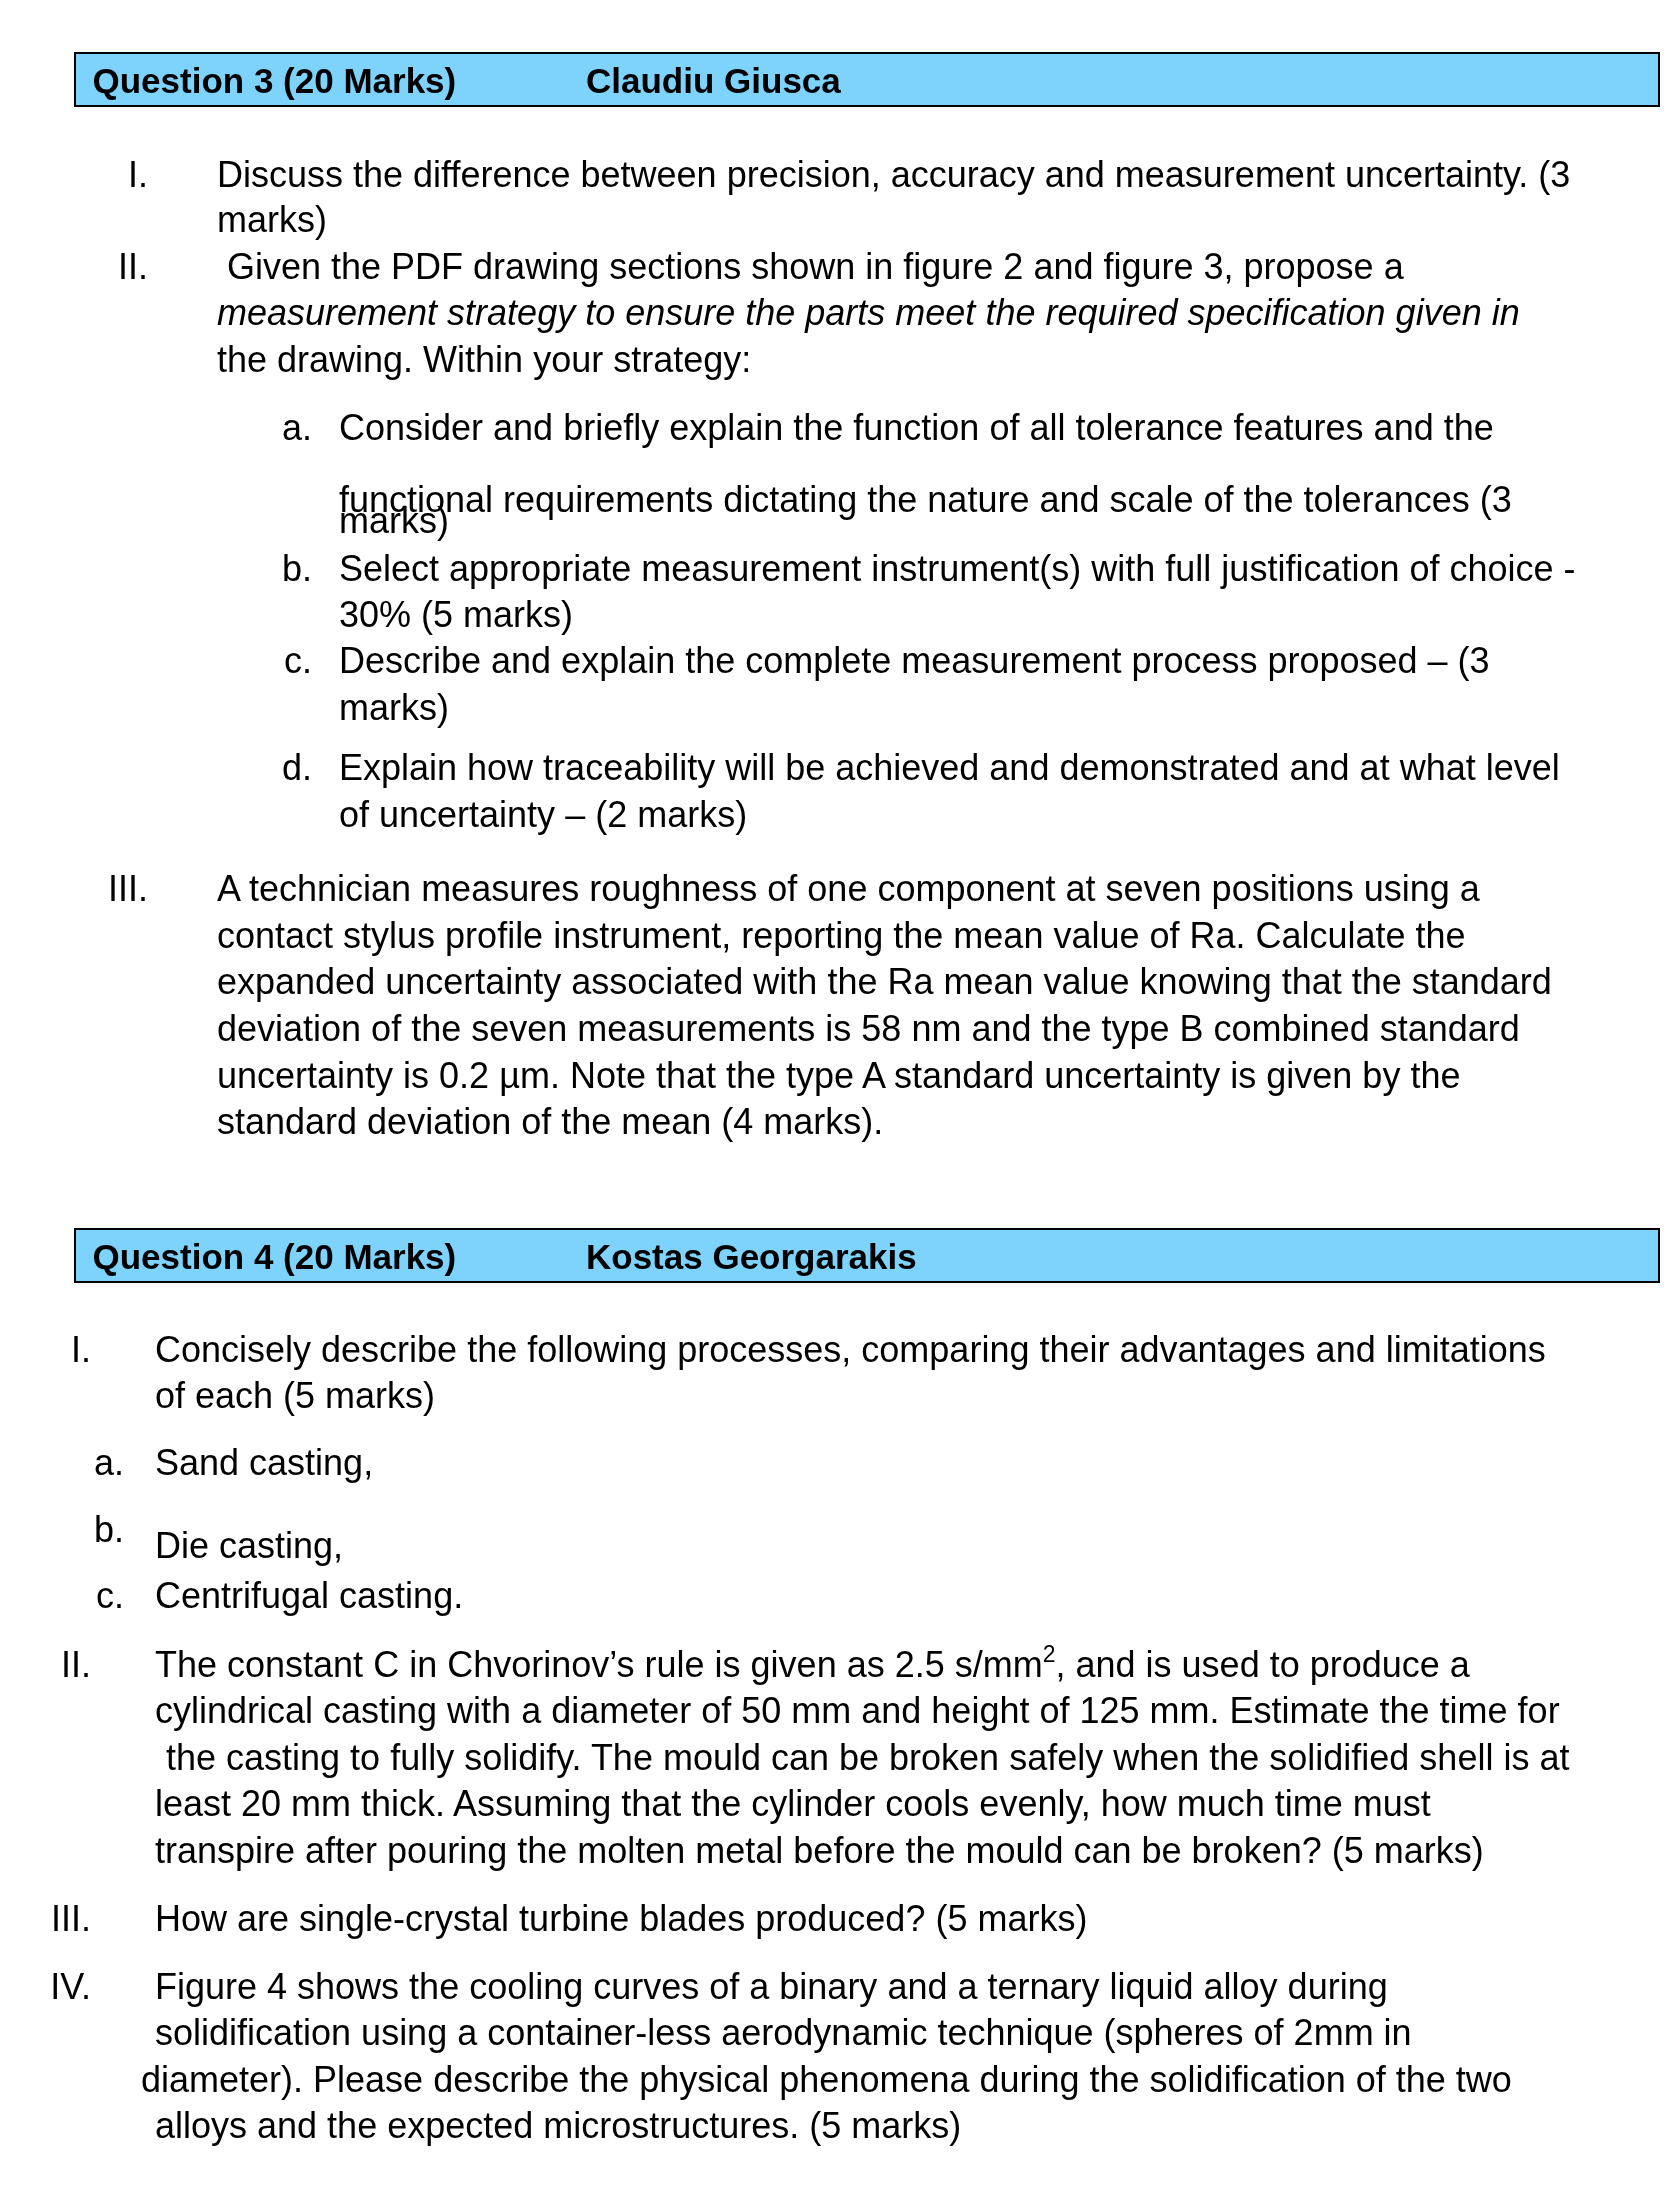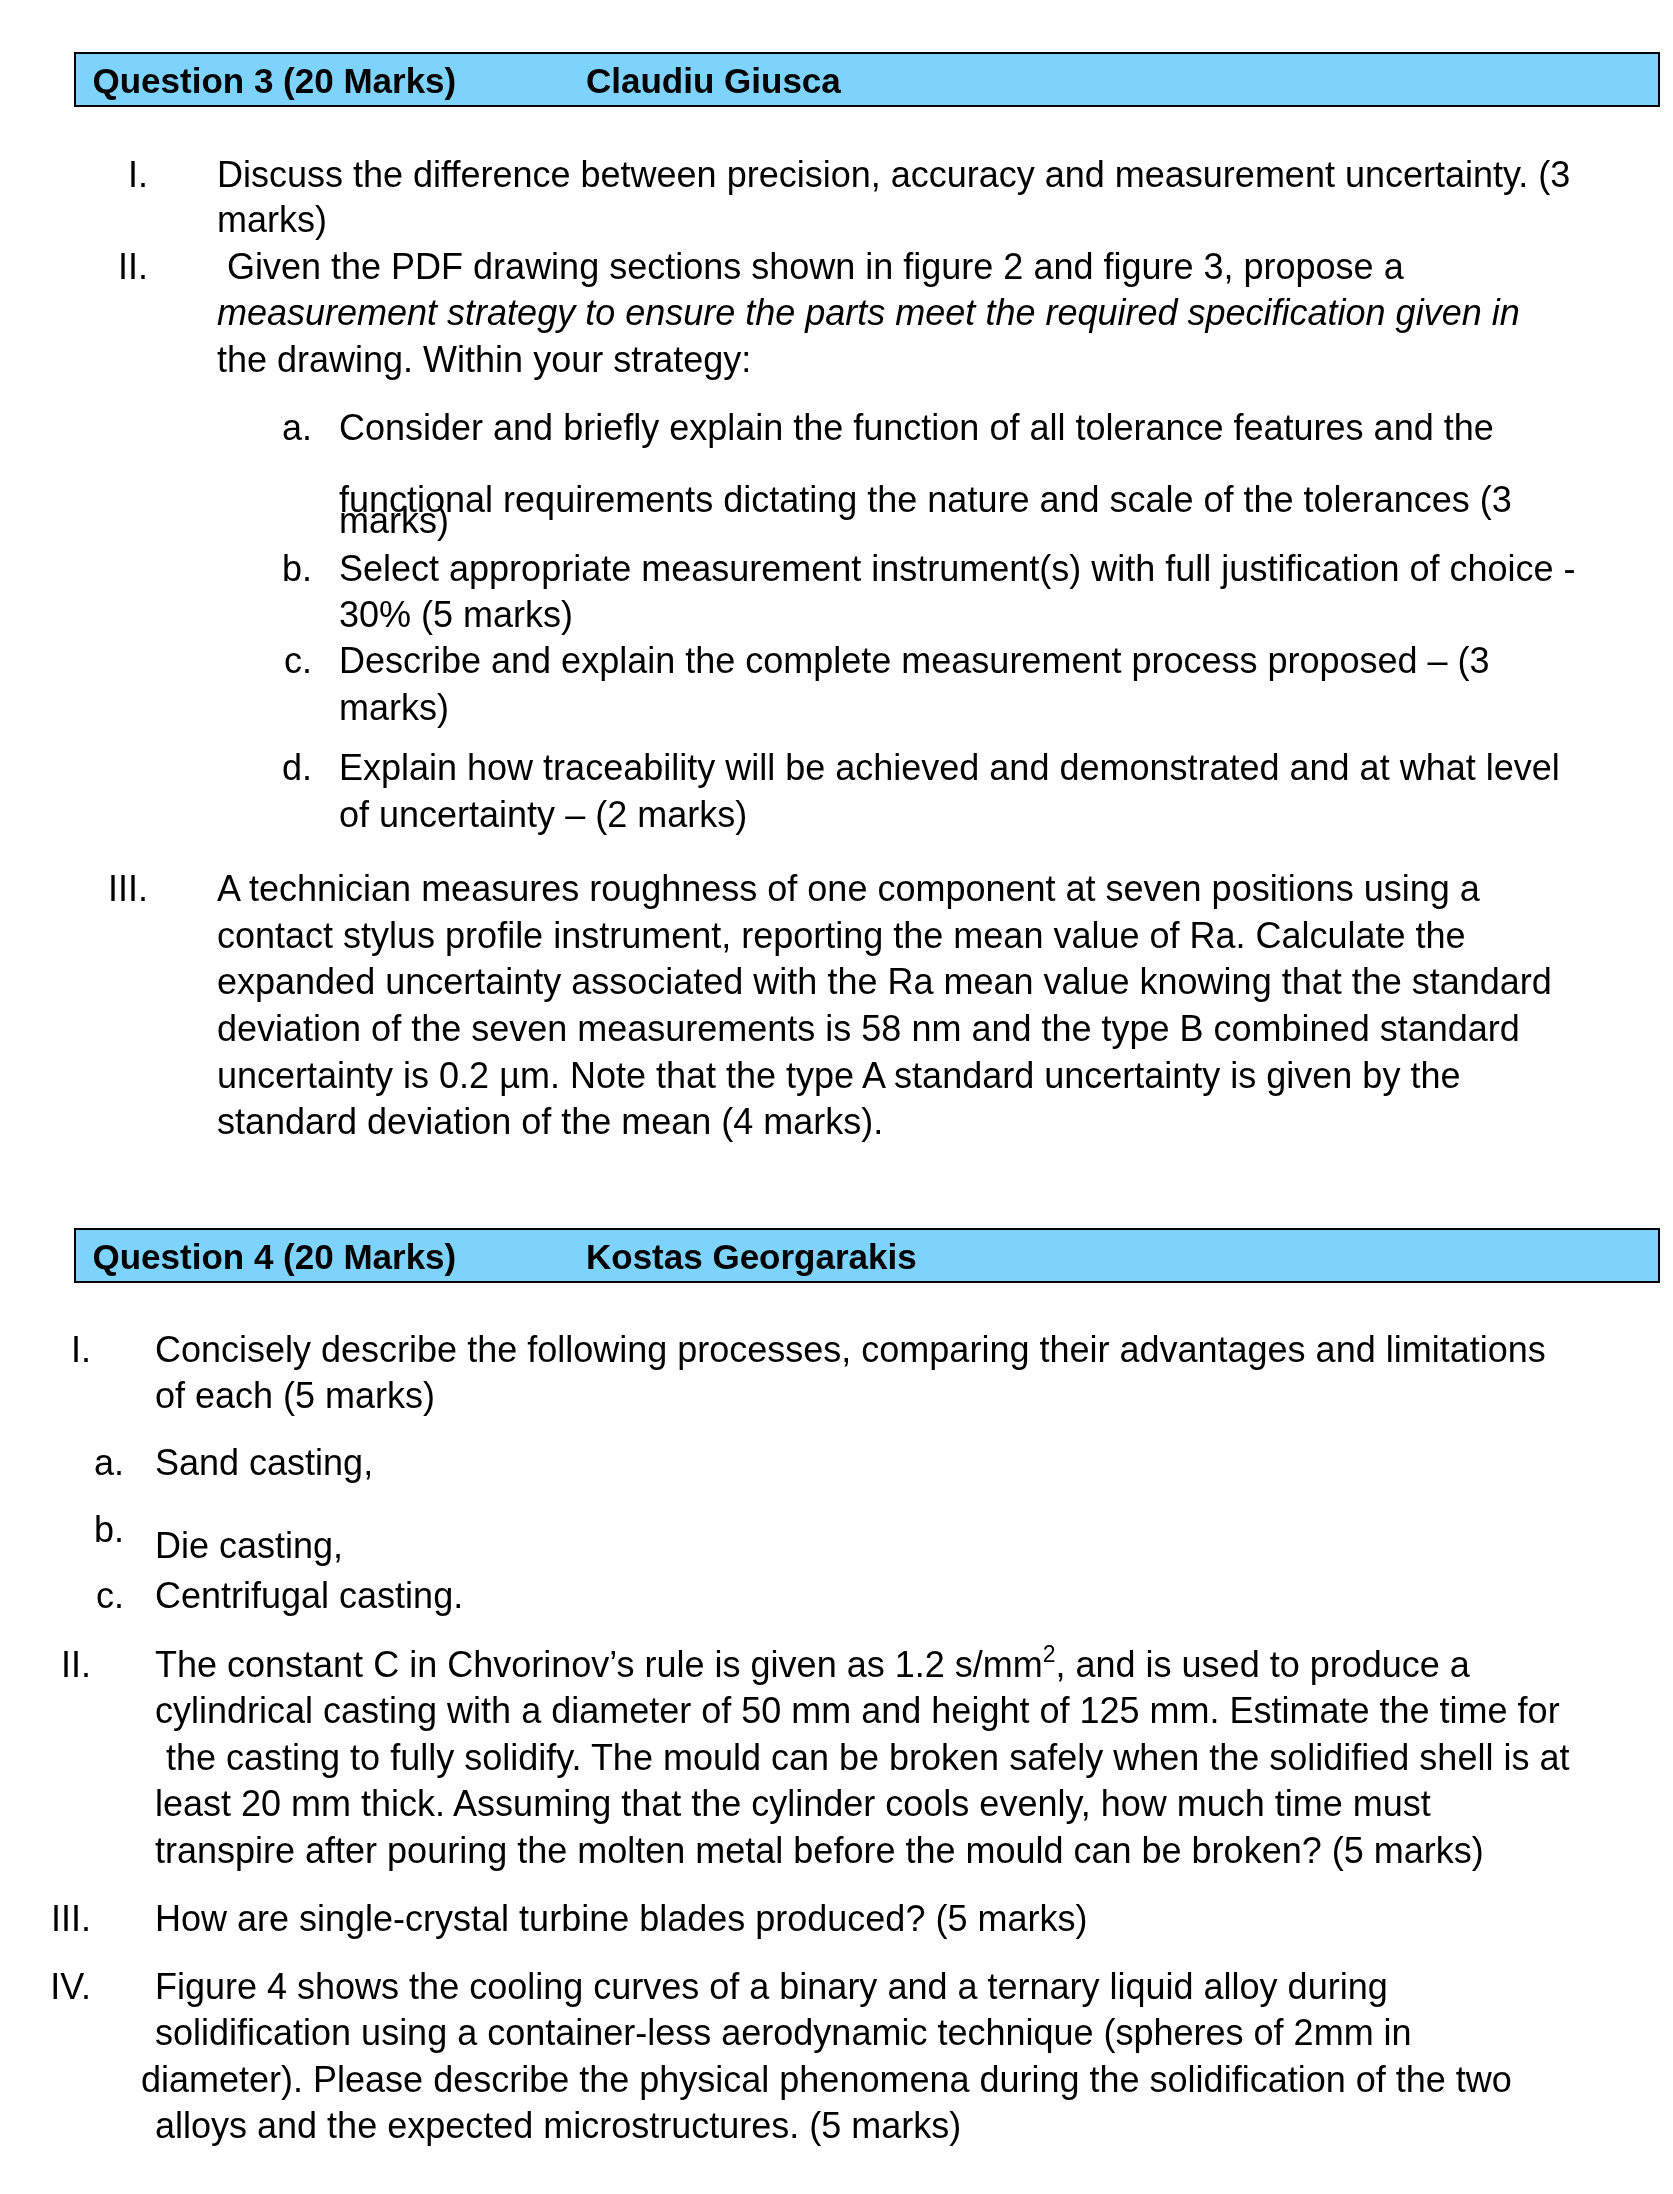--- a/index.html
+++ b/index.html
@@ -64,21 +64,21 @@
 <div class="ln" style="left:155px;top:1374px;">of each (5 marks)</div>
 
 <div class="num" style="left:66px;width:58px;top:1441px;">a.</div>
 <div class="ln" style="left:155px;top:1441px;">Sand casting,</div>
 <div class="num" style="left:66px;width:58px;top:1508px;">b.</div>
 <div class="ln" style="left:155px;top:1508px;margin-top:16px;">Die casting,</div>
 <div class="num" style="left:66px;width:58px;top:1574px;">c.</div>
 <div class="ln" style="left:155px;top:1574px;">Centrifugal casting.</div>
 
 <div class="num" style="left:25px;width:66px;top:1643px;">II.</div>
-<div class="ln" style="left:155px;top:1643px;"><span>The constant C in Chvorinov’s rule is given as 1.2 s/mm</span><sup>2</sup><span>, and is used to produce a</span></div>
+<div class="ln" style="left:155px;top:1643px;"><span>The constant C in Chvorinov’s rule is given as 2.5 s/mm</span><sup>2</sup><span>, and is used to produce a</span></div>
 <div class="ln" style="left:155px;top:1689px;">cylindrical casting with a diameter of 50 mm and height of 125 mm. Estimate the time for</div>
 <div class="ln" style="left:166px;top:1736px;">the casting to fully solidify. The mould can be broken safely when the solidified shell is at</div>
 <div class="ln" style="left:155px;top:1782px;">least 20 mm thick. Assuming that the cylinder cools evenly, how much time must</div>
 <div class="ln" style="left:155px;top:1829px;">transpire after pouring the molten metal before the mould can be broken? (5 marks)</div>
 
 <div class="num" style="left:25px;width:66px;top:1897px;">III.</div>
 <div class="ln" style="left:155px;top:1897px;">How are single-crystal turbine blades produced? (5 marks)</div>
 
 <div class="num" style="left:25px;width:66px;top:1965px;">IV.</div>
 <div class="ln" style="left:155px;top:1965px;">Figure 4 shows the cooling curves of a binary and a ternary liquid alloy during</div>

